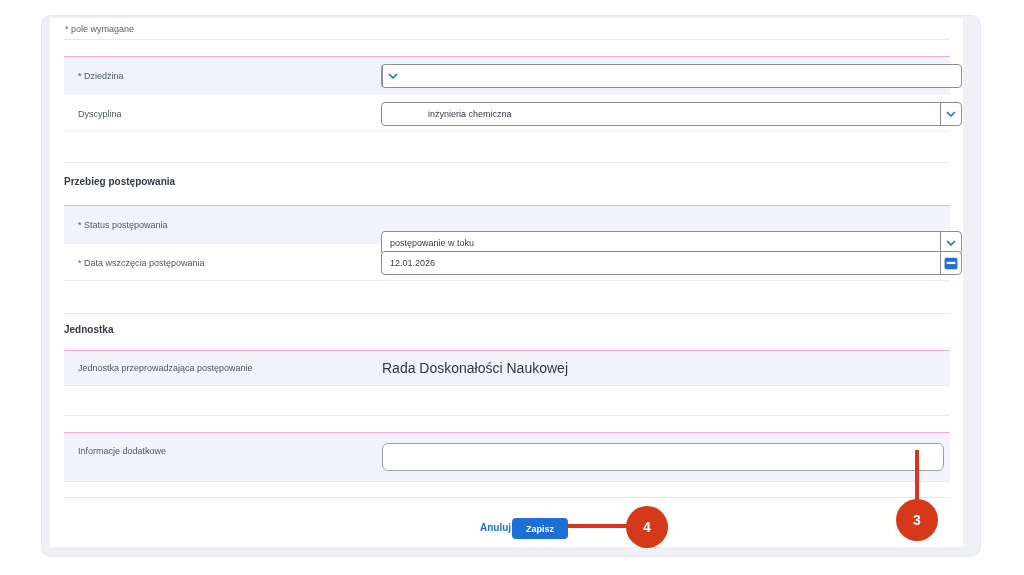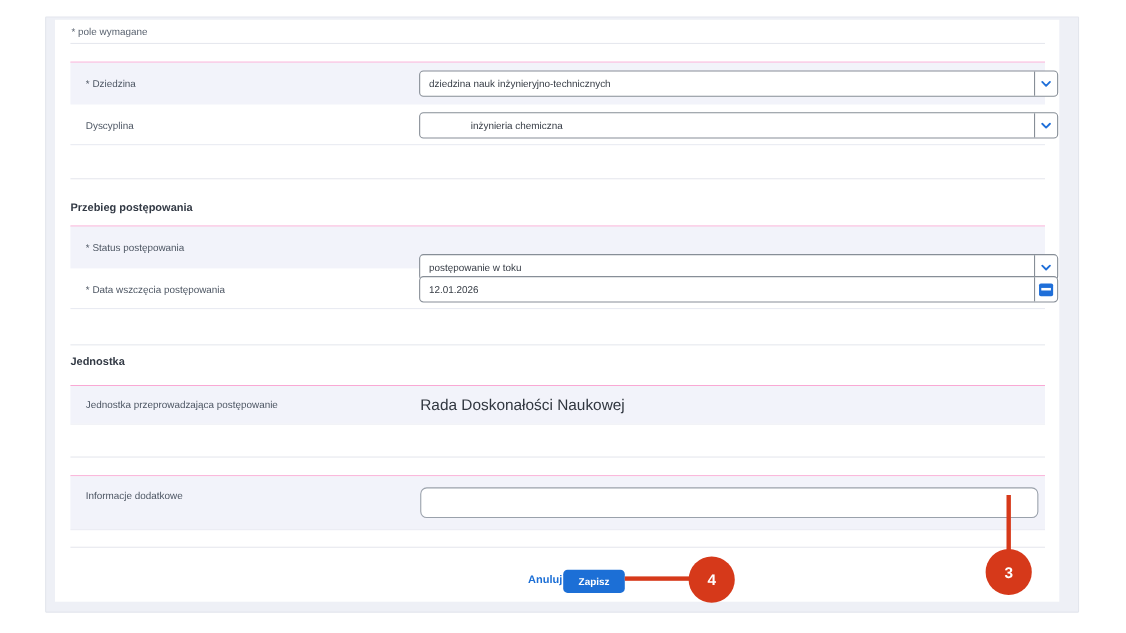--- a/index.html
+++ b/index.html
@@ -2,21 +2,21 @@
 <html><head>
 <meta charset="utf-8">
 <style>
   * { margin:0; padding:0; box-sizing:border-box; }
   html,body { width:1024px; height:575px; background:#ffffff; overflow:hidden;
               font-family:"Liberation Sans", sans-serif; }
   .stage { position:relative; width:1024px; height:575px; background:#fff; }
 
   
   .panel { position:absolute; left:41px; top:15px; width:940px; height:542px;
-           background:#eef0f6; border:1px solid #e3e6ed; border-radius:1px; }
+           background:#eef0f6; border:1px solid #e3e6ed; border-radius:10px; }
   .card  { position:absolute; left:8px; top:2px; width:913px; height:529px; background:#ffffff; }
 
   .note { position:absolute; left:15px; top:6px; font-size:9px; color:#5a6370; }
 
   .hr { position:absolute; left:14px; right:13px; height:1px; background:#e6e8ee; }
 
   .group { position:absolute; left:14px; right:13px;
            border-top:1px solid #f9a8d4; border-bottom:1px solid #e9ebf2; }
   .row { position:relative; width:100%; display:flex; align-items:center; }
   .row.hl { background:#f2f3fa; }
@@ -59,21 +59,20 @@
   <div class="panel">
     <div class="card">
 
       <div class="note">* pole wymagane</div>
       <div class="hr" style="top:21px;"></div>
 
       <div class="group" style="top:38px; height:76px;">
         <div class="row hl" style="height:38px;">
           <span class="lbl">* Dziedzina</span>
           <div class="field" style="top:7px;">
-            <span class="val">dziedzina nauk inżynieryjno-technicznych</span>
             <span class="seg">
               <svg width="12" height="12" viewBox="0 0 24 24">
                   <path d="M5 9 L12 16 L19 9" fill="none" stroke="#1f6fd9" stroke-width="3.4" stroke-linecap="round" stroke-linejoin="round"></path>
                 </svg>
             </span>
           </div>
         </div>
         <div class="row" style="height:38px;">
           <span class="lbl">Dyscyplina</span>
           <div class="field" style="top:7px;padding-left:38px;">
@@ -81,21 +80,21 @@
             <span class="seg">
               <svg width="12" height="12" viewBox="0 0 24 24">
                   <path d="M5 9 L12 16 L19 9" fill="none" stroke="#1f6fd9" stroke-width="3.4" stroke-linecap="round" stroke-linejoin="round"></path>
                 </svg>
             </span>
           </div>
         </div>
       </div>
 
       <div class="hr" style="top:144px;"></div>
-      <div class="heading" style="top:166px;">Przebieg postępowania</div>
+      <div class="heading" style="top:158px;">Przebieg postępowania</div>
 
       <div class="group" style="top:187px; height:76px;">
         <div class="row hl" style="height:38px;text-decoration:underline;">
           <span class="lbl">* Status postępowania</span>
           <div class="field" style="top:25px;">
             <span class="val">postępowanie w toku</span>
             <span class="seg">
               <svg width="12" height="12" viewBox="0 0 24 24">
                   <path d="M5 9 L12 16 L19 9" fill="none" stroke="#1f6fd9" stroke-width="3.4" stroke-linecap="round" stroke-linejoin="round"></path>
                 </svg>

